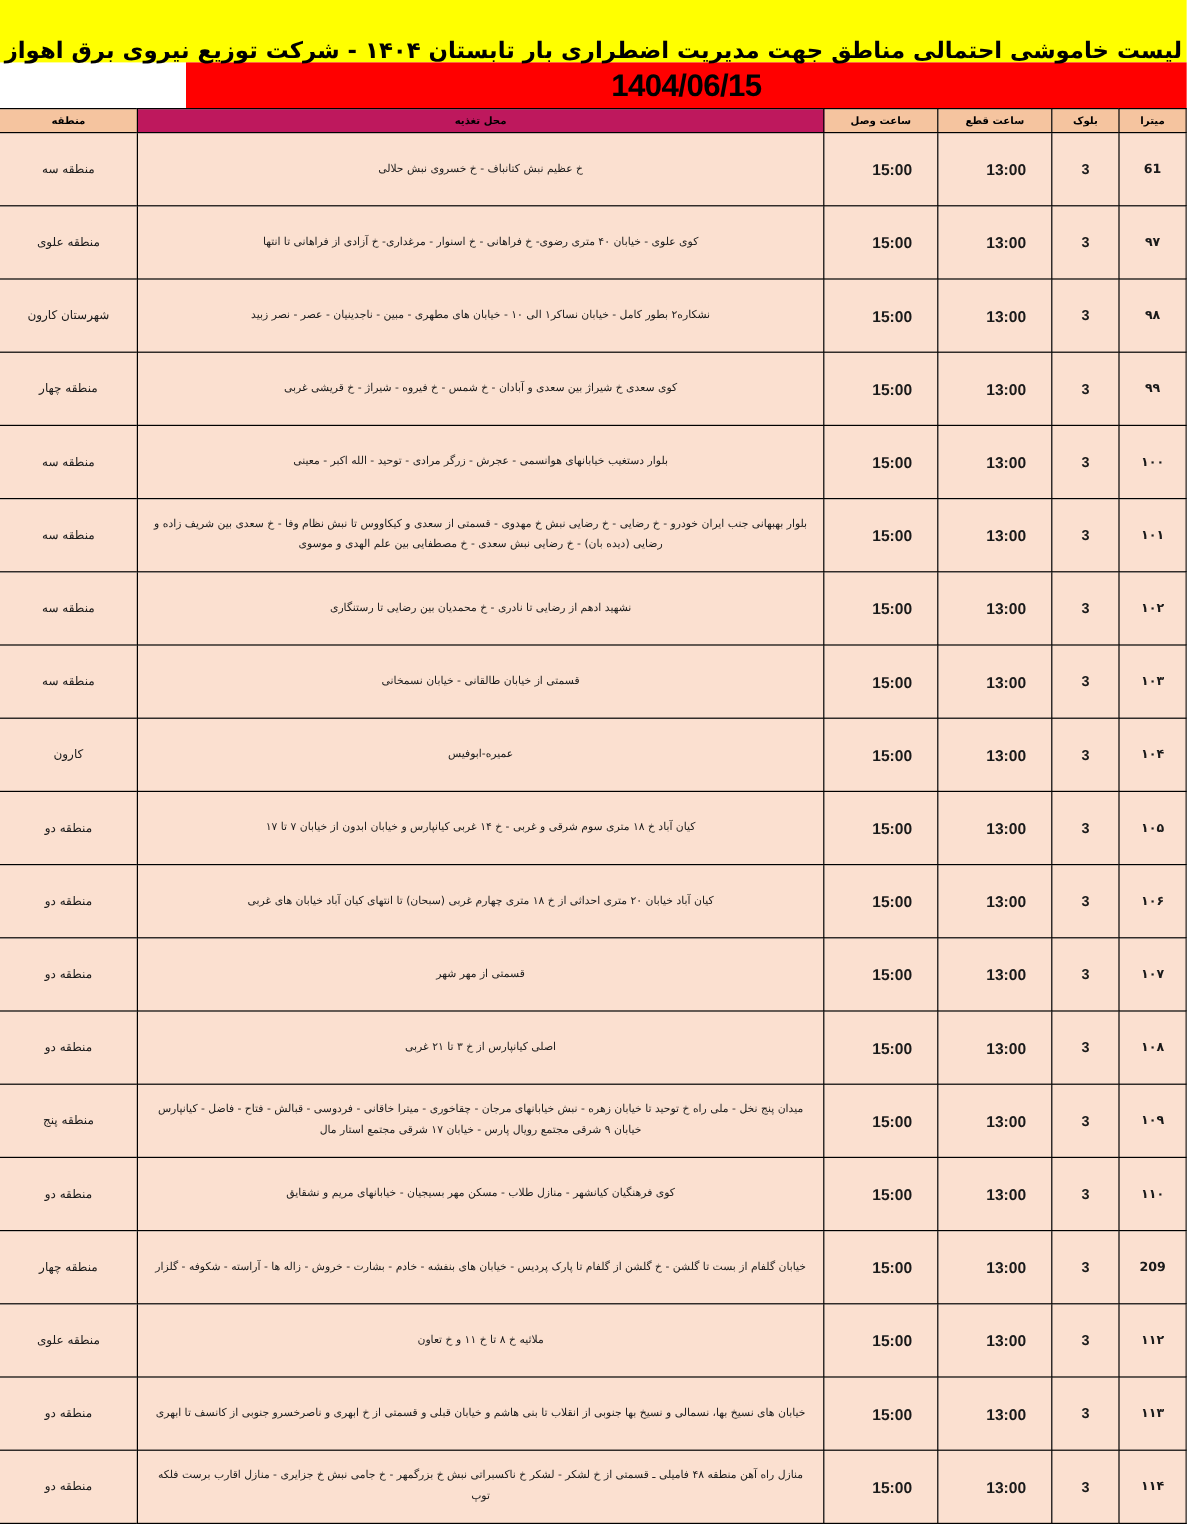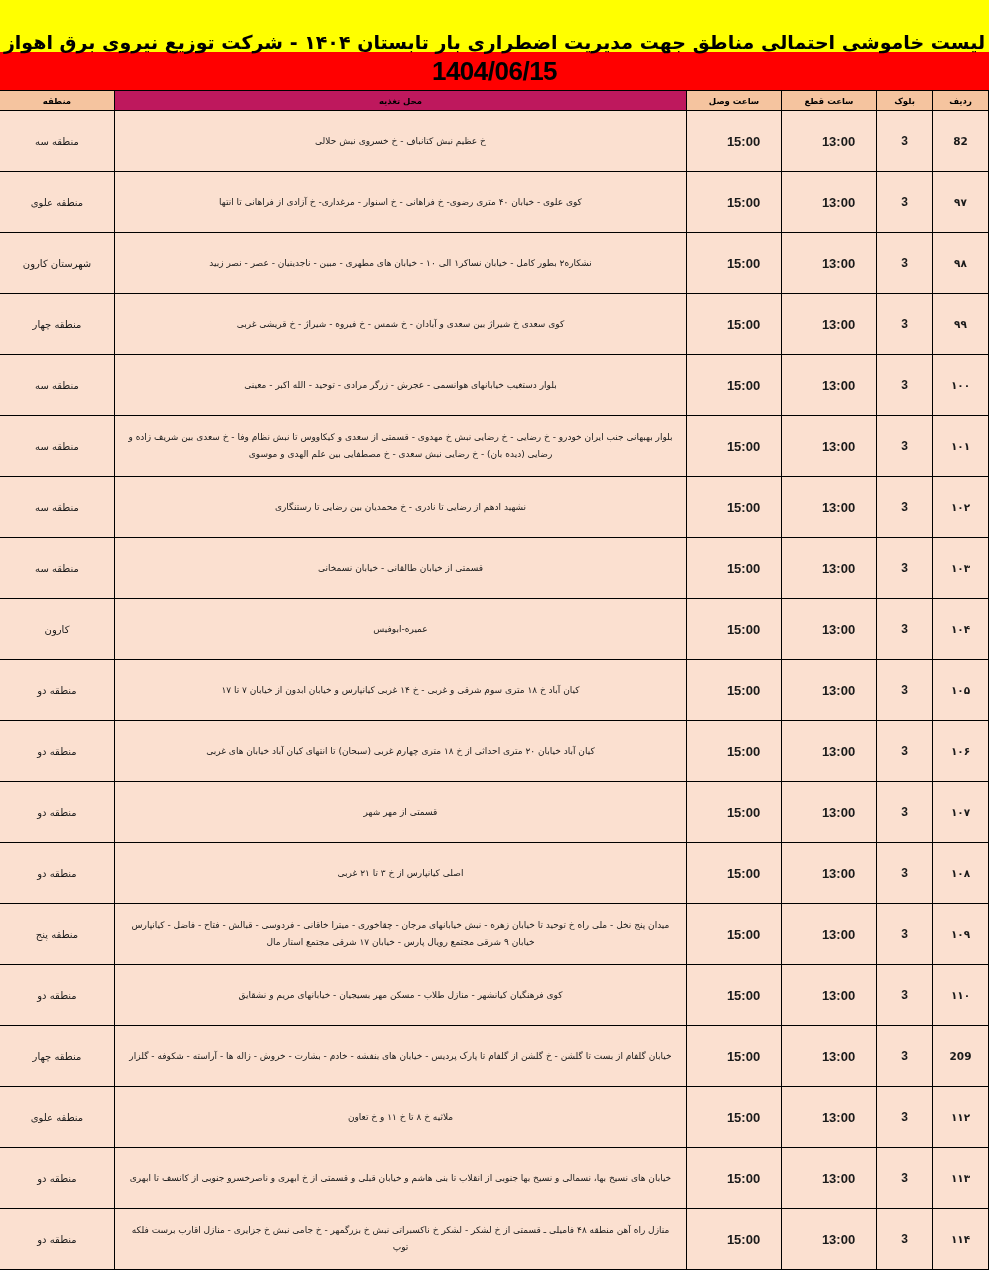--- a/index.html
+++ b/index.html
@@ -36,21 +36,21 @@
     letter-spacing: 0px;
     line-height: 1.2;
     padding: 0 14px;
     white-space: nowrap;
     margin-top: 32px;
   }
 
   
   .date-banner {
     background: #FF0000;
-    width: 989px;
+    width: 834px;
     height: 38px;
     display: flex;
     align-items: center;
     justify-content: center;
   }
   .date-banner .date-text {
     font-size: 26px;
     font-weight: bold;
     color: #000000;
     direction: ltr;
@@ -143,31 +143,31 @@
     <colgroup>
       <col class="c-radif">
       <col class="c-block">
       <col class="c-cut">
       <col class="c-restore">
       <col class="c-address">
       <col class="c-zone">
     </colgroup>
     <thead>
       <tr>
-        <th class="h-radif">ردیف</th>
+        <th class="h-radif">میترا</th>
         <th class="h-block">بلوک</th>
         <th class="h-cut">ساعت قطع</th>
         <th class="h-restore">ساعت وصل</th>
         <th class="h-address">محل تغذیه</th>
         <th class="h-zone">منطقه</th>
       </tr>
     </thead>
     <tbody id="outage-tbody">
         <tr>
-          <td class="cell-radif">82</td>
+          <td class="cell-radif">61</td>
           <td class="cell-block">3</td>
           <td class="cell-cut">13:00</td>
           <td class="cell-restore">15:00</td>
           <td class="cell-address">خ عظیم نبش کتانباف - خ خسروی نبش حلالی</td>
           <td class="cell-zone">منطقه سه</td>
         </tr>
         <tr>
           <td class="cell-radif">۹۷</td>
           <td class="cell-block">3</td>
           <td class="cell-cut">13:00</td>

